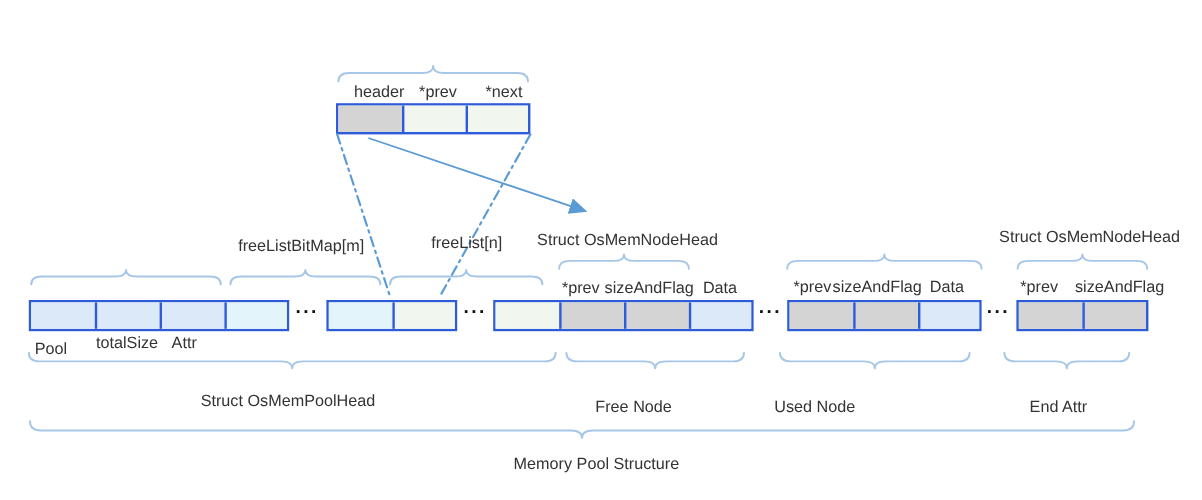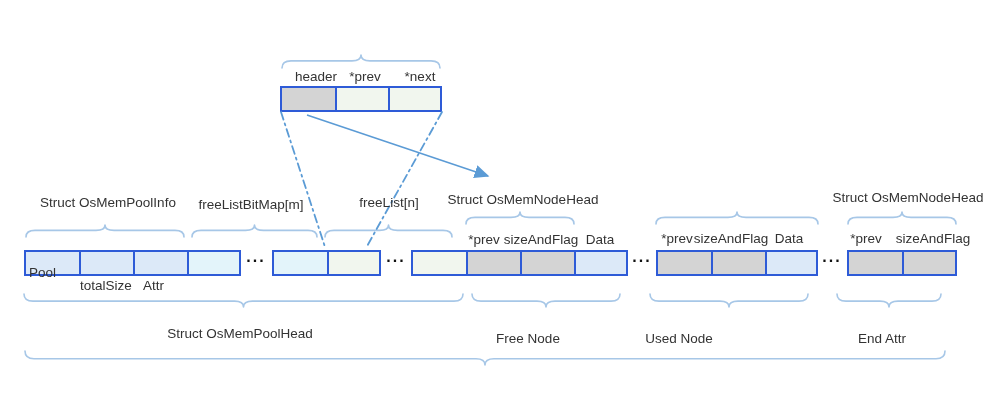--- a/index.html
+++ b/index.html
@@ -88,36 +88,36 @@
       <path d="M25,351 Q25,358.7 34,358.7 L476,358.7 Q485,358.7 485,365 Q485,358.7 494,358.7 L936,358.7 Q945,358.7 945,351" class="brace"></path>
       <path d="M281,112 L325,247" class="dash"></path>
       <path d="M442,112 L366,248" class="dash"></path>
       <path d="M307,115 L488,176" class="arrow" marker-end="url(#ah)"></path>
     </svg>
 
   <span class="lbl ctr" style="left:316px;top:70px;">header</span>
   <span class="lbl ctr" style="left:365px;top:70px;">*prev</span>
   <span class="lbl ctr" style="left:420px;top:70px;">*next</span>
 
-  <span class="lbl ctr" style="left:108px;top:196px;">Struct OsMemPoolInfo</span>
   <span class="lbl ctr" style="left:251px;top:198px;">freeListBitMap[m]</span>
   <span class="lbl ctr" style="left:389px;top:196px;">freeList[n]</span>
   <span class="lbl ctr" style="left:523px;top:193px;">Struct OsMemNodeHead</span>
   <span class="lbl ctr" style="left:908px;top:191px;">Struct OsMemNodeHead</span>
 
   <span class="lbl ctr" style="left:484px;top:233px;">*prev</span>
   <span class="lbl ctr" style="left:541px;top:233px;">sizeAndFlag</span>
   <span class="lbl ctr" style="left:600px;top:233px;">Data</span>
   <span class="lbl ctr" style="left:677px;top:232px;">*prev</span>
   <span class="lbl ctr" style="left:731px;top:232px;">sizeAndFlag</span>
   <span class="lbl ctr" style="left:789px;top:232px;">Data</span>
   <span class="lbl ctr" style="left:866px;top:232px;">*prev</span>
   <span class="lbl ctr" style="left:933px;top:232px;">sizeAndFlag</span>
 
-  <span class="lbl" style="left:29px;top:266px;">Pool</span>
+  <span class="lbl" style="left:29px;top:284px;">Pool</span>
   <span class="lbl" style="left:80px;top:279px;">totalSize</span>
   <span class="lbl" style="left:143px;top:279px;">Attr</span>
 
   <span class="lbl ctr" style="left:240px;top:327px;">Struct OsMemPoolHead</span>
   <span class="lbl ctr" style="left:528px;top:332px;">Free Node</span>
   <span class="lbl ctr" style="left:679px;top:332px;">Used Node</span>
   <span class="lbl ctr" style="left:882px;top:332px;">End Attr</span>
+  <span class="lbl ctr" style="left:497px;top:380px;">Memory Pool Structure</span>
 </div>
 
 </body></html>

